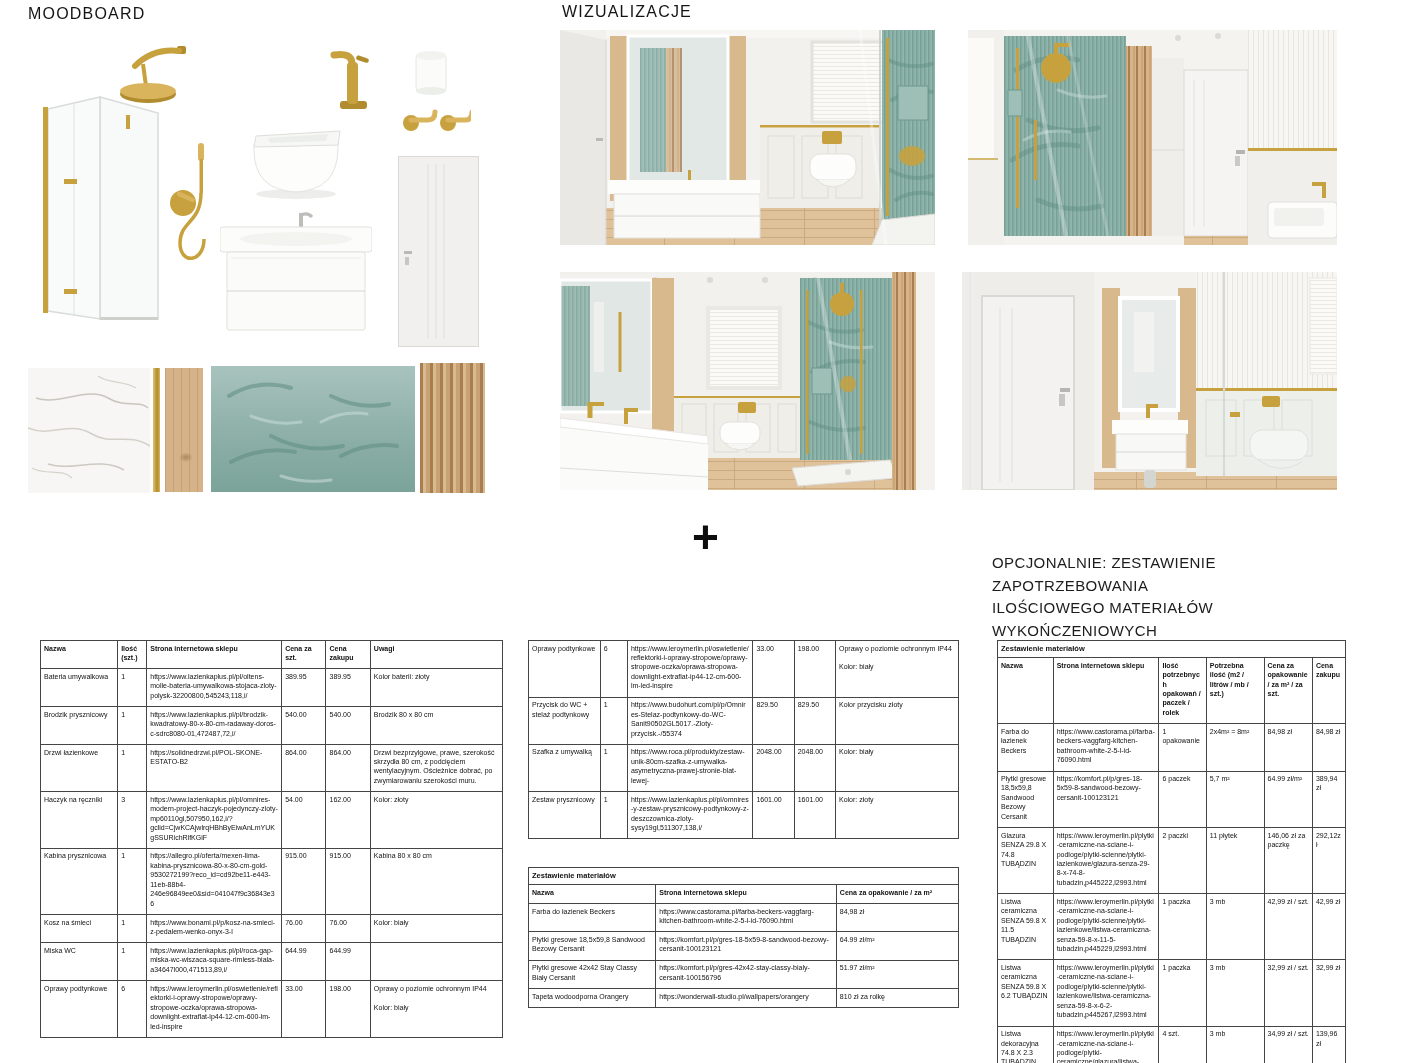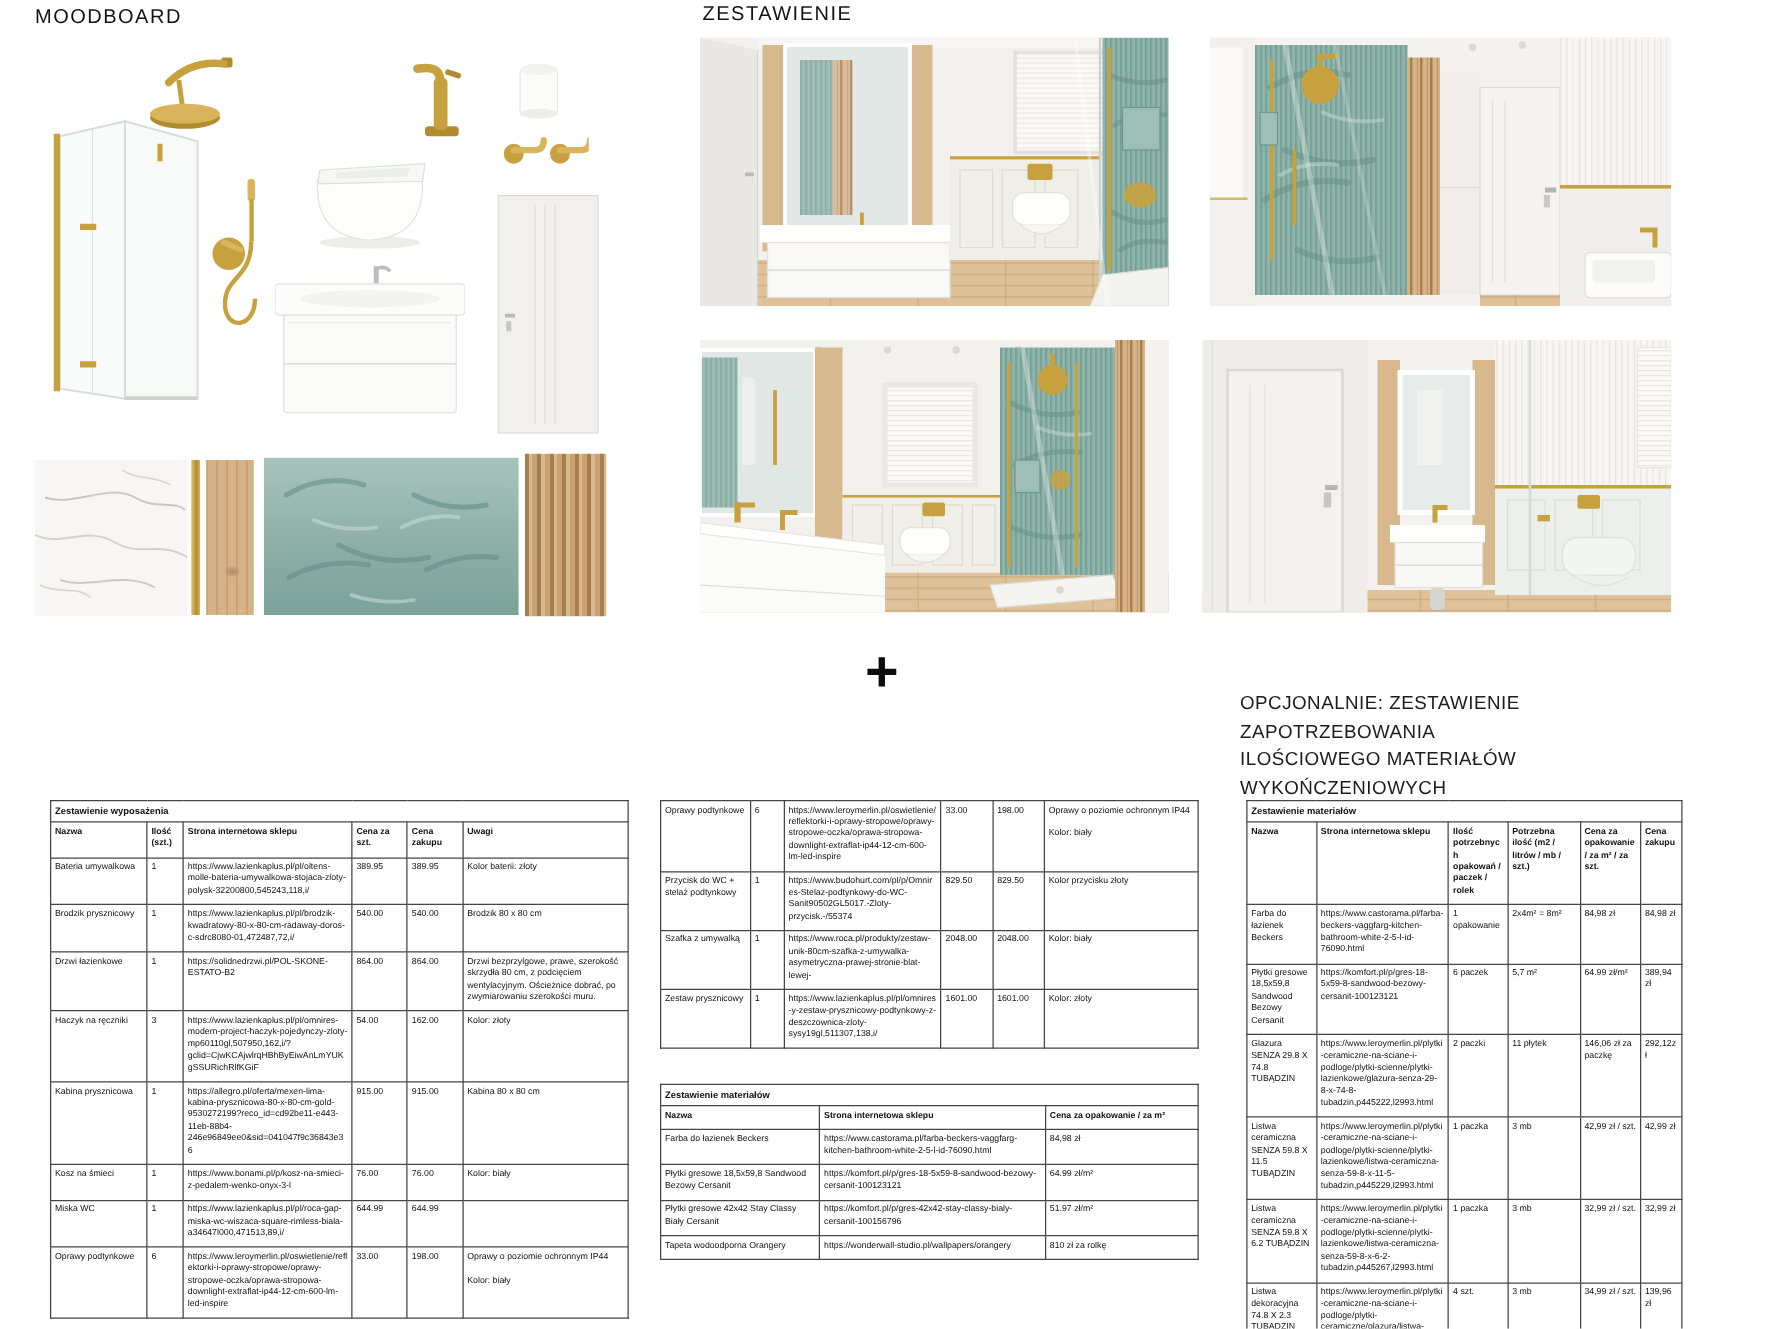--- a/index.html
+++ b/index.html
@@ -51,21 +51,21 @@
     <pattern id="pat-blinds" width="8" height="4" patternUnits="userSpaceOnUse">
       <rect width="8" height="4" fill="#fbfaf7"></rect>
         <rect width="8" height="1" fill="#e9e8e1"></rect>
     </pattern>
   </defs>
 </svg>
 
 <div class="page">
 
   <div class="h-main" style="left:28px;top:5px">MOODBOARD</div>
-  <div class="h-main" style="left:562px;top:3px">ZESTAWIENIE</div>
+  <div class="h-main" style="left:562px;top:3px">WIZUALIZACJE</div>
 
   <div class="mb-item" style="left:40px;top:93px;width:123px;height:232px">
     <svg viewBox="0 0 123 232">
       <polygon points="60,4 118,20 118,226 60,226" fill="#f2f5f5" fill-opacity="0.55" stroke="#d9dcda" stroke-width="1.5"></polygon>
       <polygon points="8,16 60,4 60,226 8,218" fill="#f5f8f8" fill-opacity="0.6" stroke="#d9dcda" stroke-width="1.5"></polygon>
       <line x1="34" y1="10" x2="34" y2="222" stroke="#dfe2e0"></line>
       <rect x="3" y="14" width="5" height="206" fill="#c7a13e"></rect>
       <rect x="86" y="22" width="4" height="14" fill="#c7a13e"></rect>
       <rect x="24" y="86" width="13" height="5" fill="#c7a13e"></rect>
       <rect x="24" y="196" width="13" height="5" fill="#c7a13e"></rect>
@@ -379,23 +379,20 @@
         <colgroup>
           <col style="width: 16.7%;">
           <col style="width: 6.3%;">
           <col style="width: 29.2%;">
           <col style="width: 9.6%;">
           <col style="width: 9.6%;">
           <col style="width: 28.6%;">
         </colgroup>
         <tbody>
           <tr>
-            <td colspan="6" class="t-title">Zestawienie wyposażenia</td>
-          </tr>
-          <tr>
             <td class="t-head">Nazwa</td>
             <td class="t-head">Ilość (szt.)</td>
             <td class="t-head">Strona internetowa sklepu</td>
             <td class="t-head">Cena za szt.</td>
             <td class="t-head">Cena zakupu</td>
             <td class="t-head">Uwagi</td>
           </tr>
           <tr>
             <td>Bateria umywalkowa</td>
             <td>1</td>

